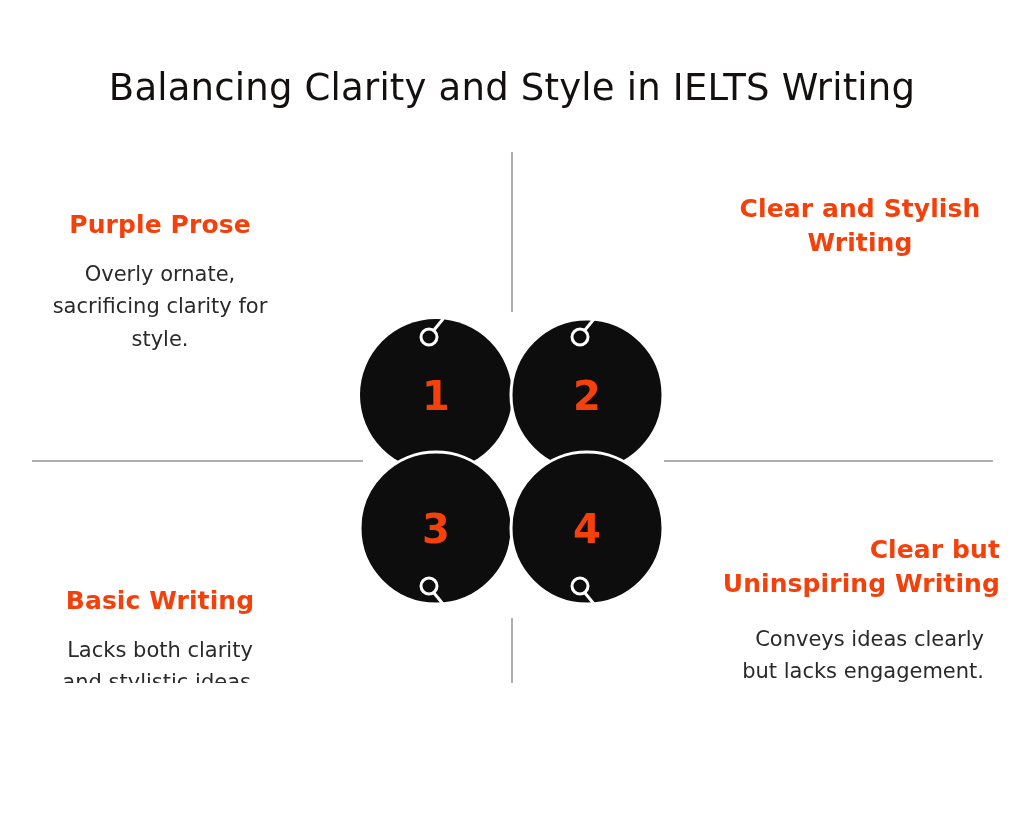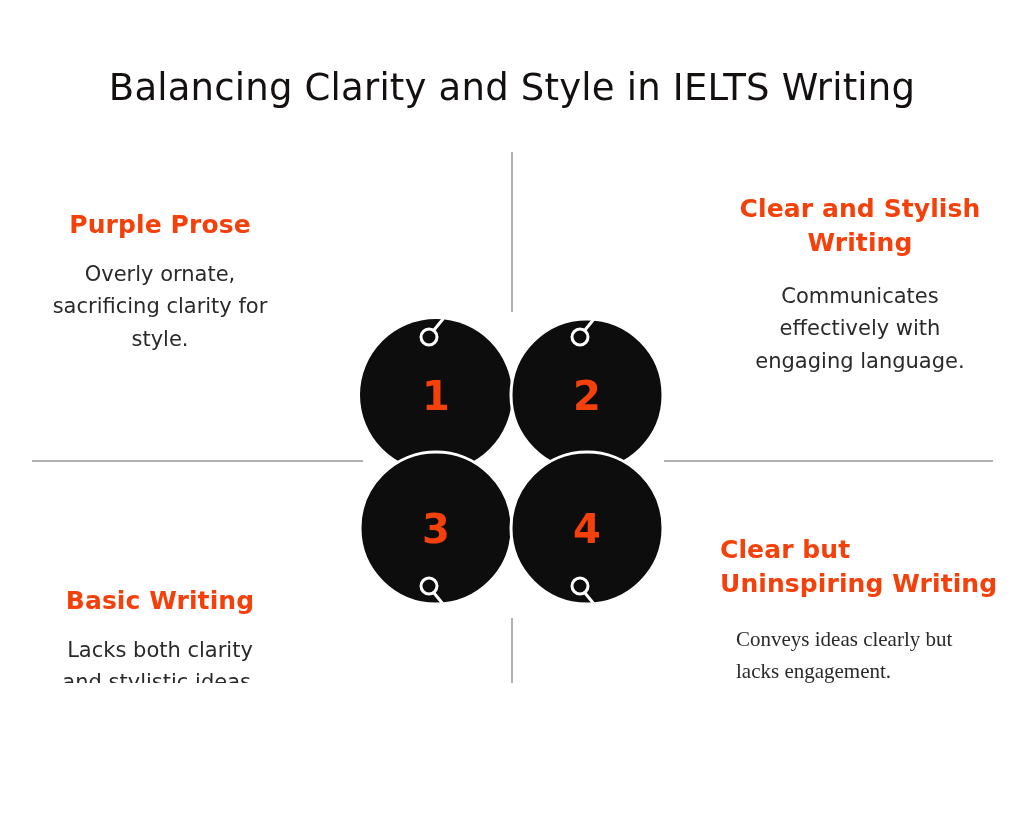--- a/index.html
+++ b/index.html
@@ -66,24 +66,24 @@
     font-size: 21px;
     font-weight: 400;
     color: #2a2a2a;
     line-height: 1.55;
     margin: 16px;
   }
 
   #quad-1 { left: 30px;  top: 208px; width: 260px; text-align: center; }
   #quad-2 { left: 720px; top: 192px; width: 280px; text-align: center;  }
   #quad-3 { left: 30px;  top: 584px; width: 260px; text-align: center; }
-  #quad-4 { left: 720px; top: 533px; width: 280px; text-align: left;  }
+  #quad-4 { left: 720px; top: 533px; width: 280px; text-align: right;  }
 
   #quad-2 .quad-body { margin-top: 20px; }
-  #quad-4 .quad-body { margin-top: 22px; font-family: Liberation Serif, serif; }
+  #quad-4 .quad-body { margin-top: 22px; }
 
   
   #circle-cluster {
     position: absolute;
     left: 355px;
     top: 312px;
     width: 314px;
     height: 296px;
   }
   #circle-cluster svg {
@@ -111,21 +111,20 @@
   <div class="divider divider-h" id="divider-left"></div>
   <div class="divider divider-h" id="divider-right"></div>
 
   <div class="quadrant" id="quad-1">
     <div class="quad-heading">Purple Prose</div>
     <div class="quad-body">Overly ornate, sacrificing clarity for style.</div>
   </div>
 
   <div class="quadrant" id="quad-2">
     <div class="quad-heading">Clear and Stylish Writing</div>
-    <div class="quad-body">Communicates effectively with engaging language.</div>
   </div>
 
   <div class="quadrant" id="quad-3">
     <div class="quad-heading">Basic Writing</div>
     <div class="quad-body">Lacks both clarity and stylistic ideas.</div>
   </div>
 
   <div class="quadrant" id="quad-4">
     <div class="quad-heading">Clear but Uninspiring Writing</div>
     <div class="quad-body">Conveys ideas clearly but lacks engagement.</div>

